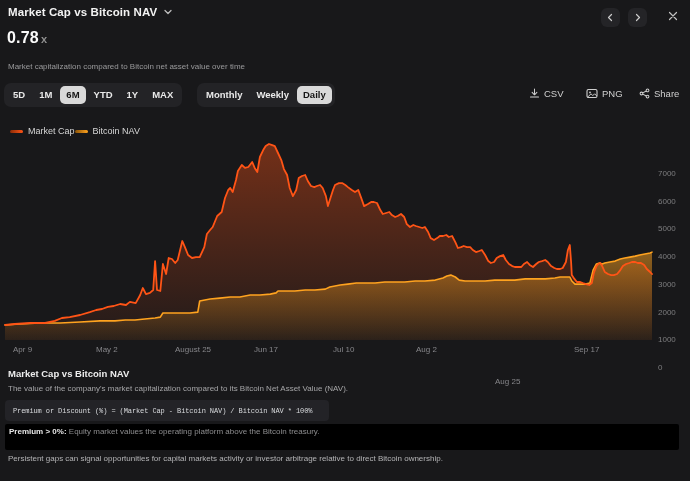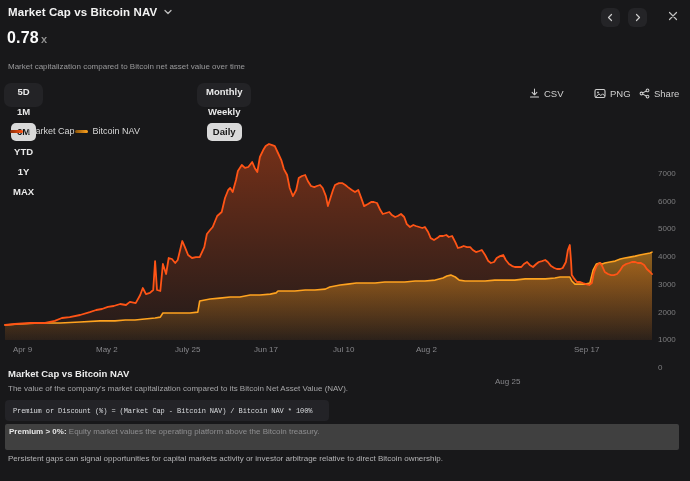--- a/index.html
+++ b/index.html
@@ -13,21 +13,21 @@
   .ratio-row{left:7px;top:29px;display:flex;align-items:baseline;gap:2px;}
   .ratio-value{font-size:16px;font-weight:bold;color:#fafafa;letter-spacing:.2px;}
   .ratio-suffix{font-size:11px;color:#8f8f8f;font-weight:bold;}
   .subtitle{left:8px;top:62px;font-size:8px;color:#9a9a9c;}
   .navbtn{width:19px;height:19px;top:8px;background:#242427;border-radius:6px;
           display:flex;align-items:center;justify-content:center;cursor:pointer;}
   .closebtn{top:9px;left:666px;width:14px;height:14px;display:flex;align-items:center;
           justify-content:center;cursor:pointer;}
   
   .btn-group{top:83px;height:24px;background:#232326;border-radius:7px;display:flex;
-             align-items:center;padding:0 3px;gap:2px;flex-direction:column;}
+             align-items:center;padding:0 3px;gap:2px;}
   .seg-btn{height:18px;line-height:18px;padding:0 6px;font-size:9.5px;font-weight:bold;
            color:#e9e9e9;border-radius:5px;cursor:pointer;white-space:nowrap;}
   .seg-btn.selected{background:#d9d9d9;color:#151515;}
   .export-btn{top:88px;display:flex;align-items:center;gap:4px;cursor:pointer;
               font-size:9.5px;color:#cfcfcf;text-align:right;}
   .export-btn svg{display:block;}
   
   .legend{left:10px;top:126px;display:flex;align-items:center;}
   .legend-item{display:flex;align-items:center;gap:5px;}
   .legend-label{font-size:9px;color:#d6d6d6;}
@@ -37,21 +37,21 @@
   
   .ylab{left:658px;font-size:8px;color:#7d7d7f;margin-top:40px;}
   .xlab{top:345px;font-size:8px;color:#86868a;}
   
   .f-heading{left:8px;top:368px;font-size:9.5px;font-weight:bold;color:#ededed;}
   .f-desc{left:8px;top:384px;font-size:8px;color:#a5a5a7;}
   .code-block{left:5px;top:400px;width:324px;height:21px;background:#232327;border-radius:4px;
               display:flex;align-items:center;padding:0 8px;box-sizing:border-box;}
   .code-text{font-family:"Liberation Mono","DejaVu Sans Mono",monospace;font-size:7px;
              letter-spacing:-0.1px;color:#d8dadd;white-space:nowrap;}
-  .stripe{left:5px;top:424px;width:674px;height:26px;background:#404040;border-radius:2px;
+  .stripe{left:5px;top:424px;width:674px;height:26px;background:#000000;border-radius:2px;
           padding:2px 4px;box-sizing:border-box;}
   .def-line{font-size:8px;line-height:11px;color:#8d8d8f;white-space:nowrap;}
   .def-term{font-weight:bold;color:#e6e6e6;}
   .f-note{left:8px;top:454px;font-size:8px;color:#b4b4b6;}
 </style>
 </head>
 <body>
 
 <svg class="abs" style="left:0;top:0;" width="690" height="481" viewBox="0 0 690 481">
   <defs>
@@ -117,21 +117,21 @@
   <div class="seg-btn">Weekly</div>
   <div class="seg-btn selected">Daily</div>
 </div>
 
 <div class="abs export-btn" style="left:529px;">
   <svg width="11" height="11" viewBox="0 0 12 12">
     <path d="M6 1.2 V7 M3.4 4.8 L6 7.4 L8.6 4.8 M1.6 9.8 H10.4" fill="none" stroke="#cfcfcf" stroke-width="1.1" stroke-linecap="round" stroke-linejoin="round"></path>
   </svg>
   <span>CSV</span>
 </div>
-<div class="abs export-btn" style="left:586px;margin-left:8px;">
+<div class="abs export-btn" style="left:586px;">
   <svg width="12" height="11" viewBox="0 0 12 11">
     <rect x="1" y="1.5" width="10" height="8" rx="1.4" fill="none" stroke="#cfcfcf" stroke-width="1.1"></rect>
     <circle cx="4" cy="4.4" r="0.9" fill="#cfcfcf"></circle>
     <path d="M2.2 8.6 L5 5.8 L6.8 7.6 L8.6 5.8 L10.5 7.7" fill="none" stroke="#cfcfcf" stroke-width="1" stroke-linecap="round" stroke-linejoin="round"></path>
   </svg>
   <span>PNG</span>
 </div>
 <div class="abs export-btn" style="left:639px;">
   <svg width="11" height="11" viewBox="0 0 12 12">
     <circle cx="9.3" cy="2.6" r="1.5" fill="none" stroke="#cfcfcf" stroke-width="1.1"></circle>
@@ -157,21 +157,21 @@
 <span class="abs ylab" style="top:157px;">6000</span>
 <span class="abs ylab" style="top:184px;">5000</span>
 <span class="abs ylab" style="top:212px;">4000</span>
 <span class="abs ylab" style="top:240px;">3000</span>
 <span class="abs ylab" style="top:268px;">2000</span>
 <span class="abs ylab" style="top:295px;">1000</span>
 <span class="abs ylab" style="top:323px;">0</span>
 
 <span class="abs xlab" style="left:13px;">Apr 9</span>
 <span class="abs xlab" style="left:96px;">May 2</span>
-<span class="abs xlab" style="left:175px;">July 25</span>
+<span class="abs xlab" style="left:175px;">August 25</span>
 <span class="abs xlab" style="left:254px;">Jun 17</span>
 <span class="abs xlab" style="left:333px;">Jul 10</span>
 <span class="abs xlab" style="left:416px;">Aug 2</span>
 <span class="abs xlab" style="left:495px;margin-top:32px;">Aug 25</span>
 <span class="abs xlab" style="left:574px;">Sep 17</span>
 
 <div class="abs f-heading">Market Cap vs Bitcoin NAV</div>
 <div class="abs f-desc">The value of the company's market capitalization compared to its Bitcoin Net Asset Value (NAV).</div>
 <div class="abs code-block">
   <span class="code-text">Premium or Discount (%) = (Market Cap - Bitcoin NAV) / Bitcoin NAV * 100%</span>

